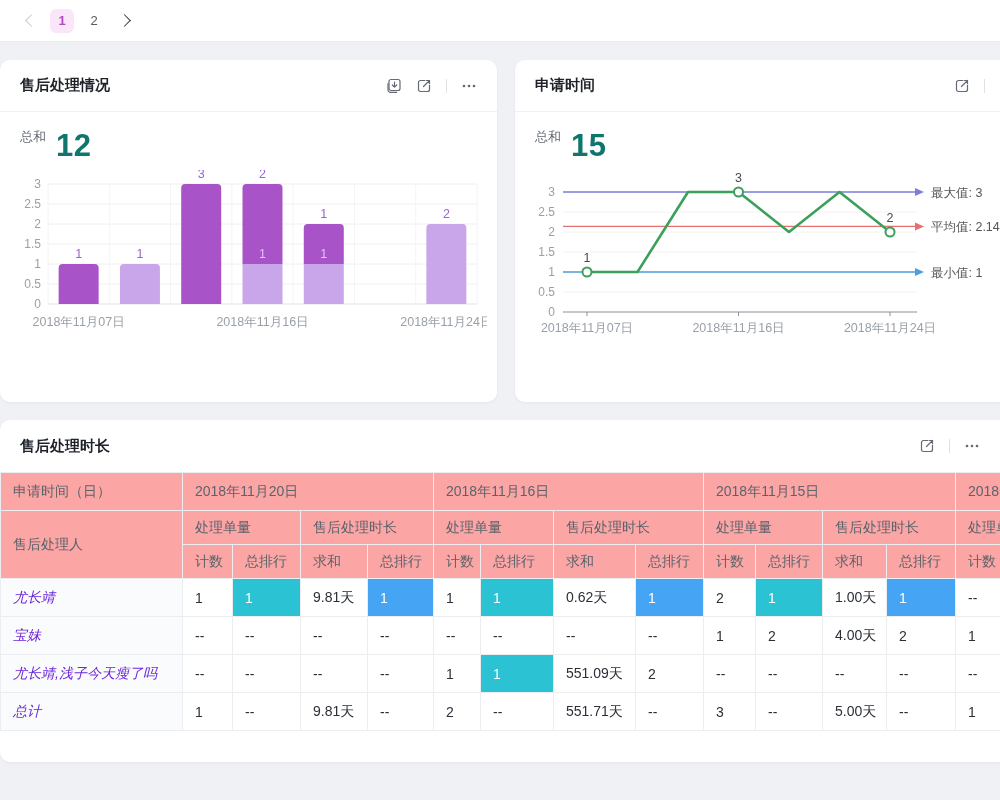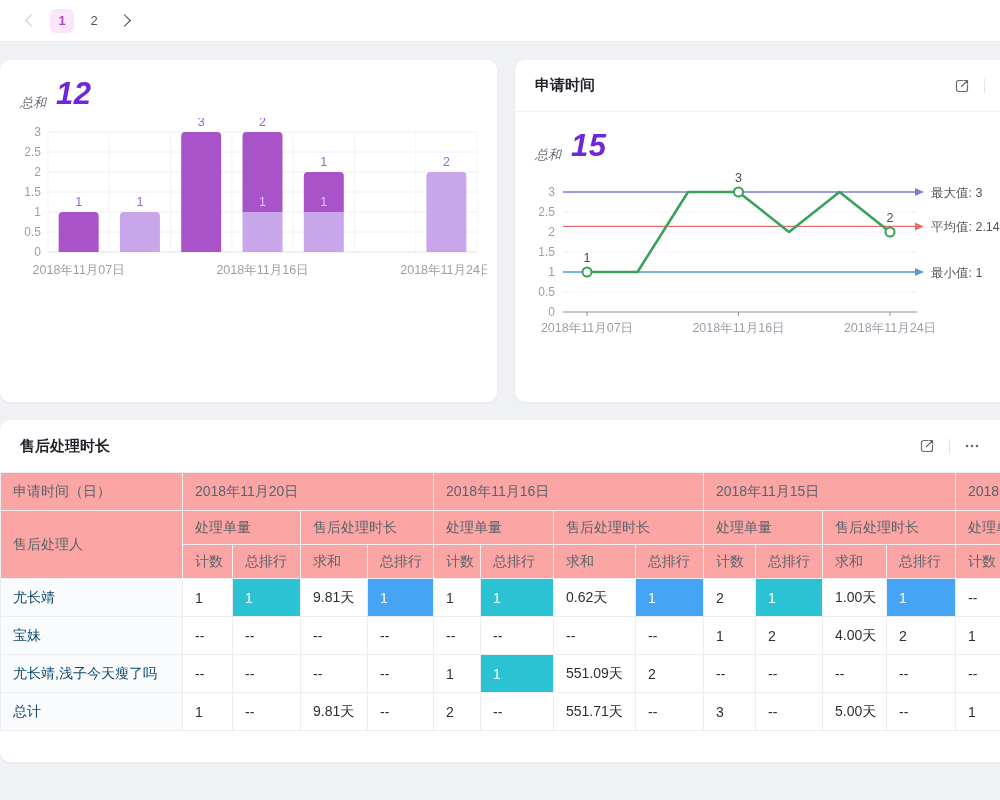--- a/index.html
+++ b/index.html
@@ -38,55 +38,75 @@
   .card-header{
     height:52px;display:flex;align-items:center;
     padding:0 20px;box-sizing:border-box;border-bottom:1px solid #f2f2f2;
   }
   #card-table .card-header{border-bottom:none;}
   .card-title{font-size:15px;font-weight:600;color:#1f2329;}
   .card-actions{margin-left:auto;display:flex;align-items:center;gap:14px;color:#646a73;}
   .card-actions svg{display:block;cursor:pointer;}
   .vdivider{width:1px;height:14px;background:#e2e2e2;}
 
-  .kpi{padding:16px 20px 0;display:flex;align-items:flex-end;font-style:italic;}
+  .kpi{padding:16px 20px 0;display:flex;align-items:flex-start;}
   .kpi-label{font-size:13px;color:#646a73;}
-  .kpi-value{font-size:31px;font-weight:700;color:#6d28d9;margin-left:10px;letter-spacing:.5px;}
+  .kpi-value{font-size:31px;font-weight:700;color:#0f766e;margin-left:10px;letter-spacing:.5px;}
 
   .chart-wrap{margin:6px 10px 0;}
 
   
   .table-wrap{overflow:hidden;}
   table{border-collapse:collapse;table-layout:fixed;width:1015px;font-size:14px;}
   th,td{
     border:1px solid #ebedf0;height:38px;padding:0 4px 0 12px;
     text-align:left;font-weight:400;overflow:hidden;white-space:nowrap;box-sizing:border-box;
   }
   thead th{background:#fca5a5;color:#5c636b;}
   thead tr.subrow th{height:34px;}
   tbody td{background:#fff;color:#2b2f36;}
-  tbody td.rowlabel{background:#fafbfc;color:#0c4a6e;}
+  tbody td.rowlabel{background:#fafbfc;color:#6d28d9;font-style:italic;}
   td.hl-cyan{background:#2bc3d4;color:#fff;}
   td.hl-blue{background:#46a4f5;color:#fff;}
 </style>
 </head>
 <body>
 
 <div class="topbar">
   <div class="pagebtn nav-prev">
     <span class="chev left"></span>
   </div>
   <div class="pagebtn active">1</div>
   <div class="pagebtn num">2</div>
   <div class="pagebtn nav-next">
     <span class="chev right"></span>
   </div>
 </div>
 
 <div class="card" id="card-bar">
+  <div class="card-header">
+    <span class="card-title">售后处理情况</span>
+    <span class="card-actions">
+      <svg width="16" height="16" viewBox="0 0 16 16">
+        <rect x="3" y="1.5" width="11" height="11" rx="2" fill="none" stroke="#646a73" stroke-width="1.2"></rect>
+        <path d="M8.5 4 v5 M6.3 7 l2.2 2.2 L10.7 7" fill="none" stroke="#646a73" stroke-width="1.2" stroke-linecap="round" stroke-linejoin="round"></path>
+        <path d="M2 5.5 v6.5 a2.3 2.3 0 0 0 2.3 2.3 h6.5" fill="none" stroke="#646a73" stroke-width="1.2" stroke-linecap="round"></path>
+      </svg>
+      <svg width="16" height="16" viewBox="0 0 16 16">
+        <path d="M13.5 7 v4.5 a2 2 0 0 1 -2 2 h-7 a2 2 0 0 1 -2 -2 v-7 a2 2 0 0 1 2 -2 H9" fill="none" stroke="#646a73" stroke-width="1.2" stroke-linecap="round"></path>
+        <path d="M7.5 8.5 L13.5 2.5 M10.5 2.5 h3 v3" fill="none" stroke="#646a73" stroke-width="1.2" stroke-linecap="round" stroke-linejoin="round"></path>
+      </svg>
+      <span class="vdivider"></span>
+      <svg width="16" height="16" viewBox="0 0 16 16">
+        <circle cx="3" cy="8" r="1.3" fill="#646a73"></circle>
+          <circle cx="8" cy="8" r="1.3" fill="#646a73"></circle>
+          <circle cx="13" cy="8" r="1.3" fill="#646a73"></circle>
+      </svg>
+    </span>
+  </div>
   <div class="kpi">
     <span class="kpi-label">总和</span>
     <span class="kpi-value">12</span>
   </div>
   <div class="chart-wrap">
     <svg id="barSvg" width="477" height="172">
         <line x1="38" y1="14" x2="38" y2="134" stroke="#f4f4f7" stroke-width="1"></line>
         <line x1="99.28571428571428" y1="14" x2="99.28571428571428" y2="134" stroke="#f4f4f7" stroke-width="1"></line>
         <line x1="160.57142857142856" y1="14" x2="160.57142857142856" y2="134" stroke="#f4f4f7" stroke-width="1"></line>
         <line x1="221.85714285714286" y1="14" x2="221.85714285714286" y2="134" stroke="#f4f4f7" stroke-width="1"></line>

